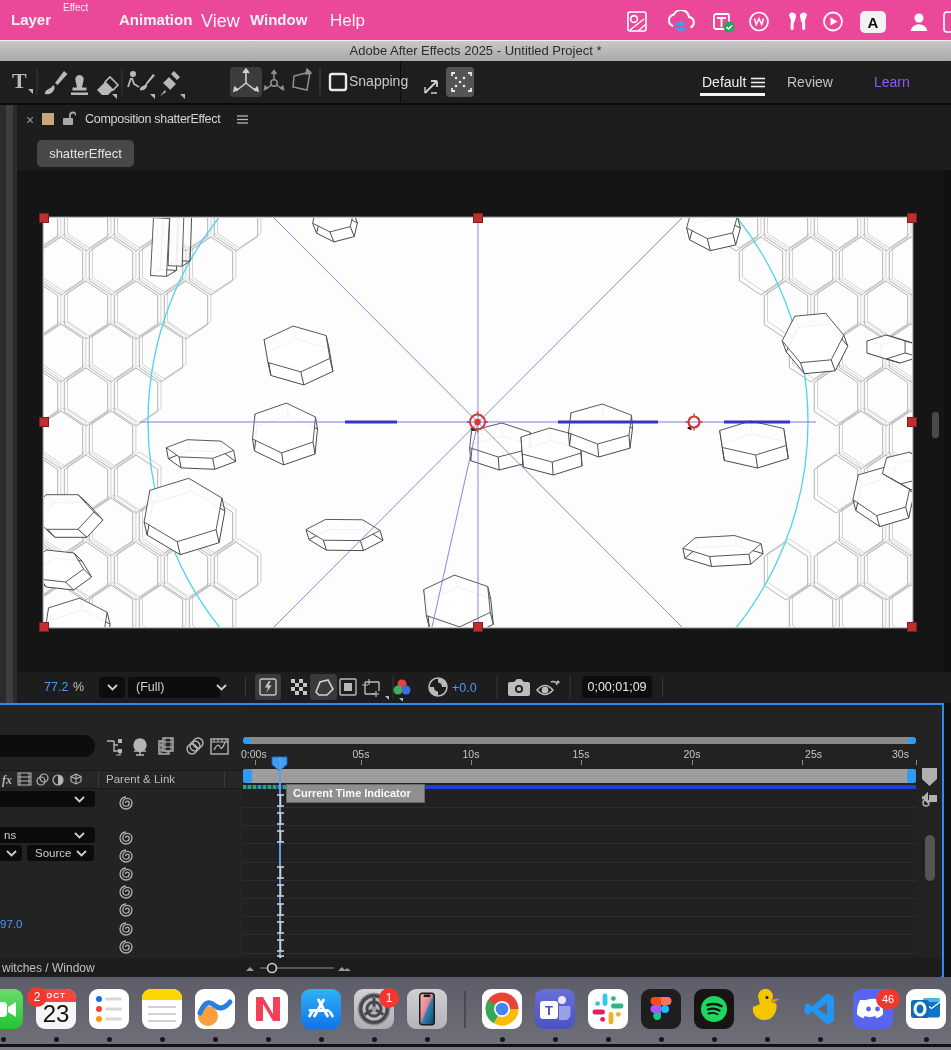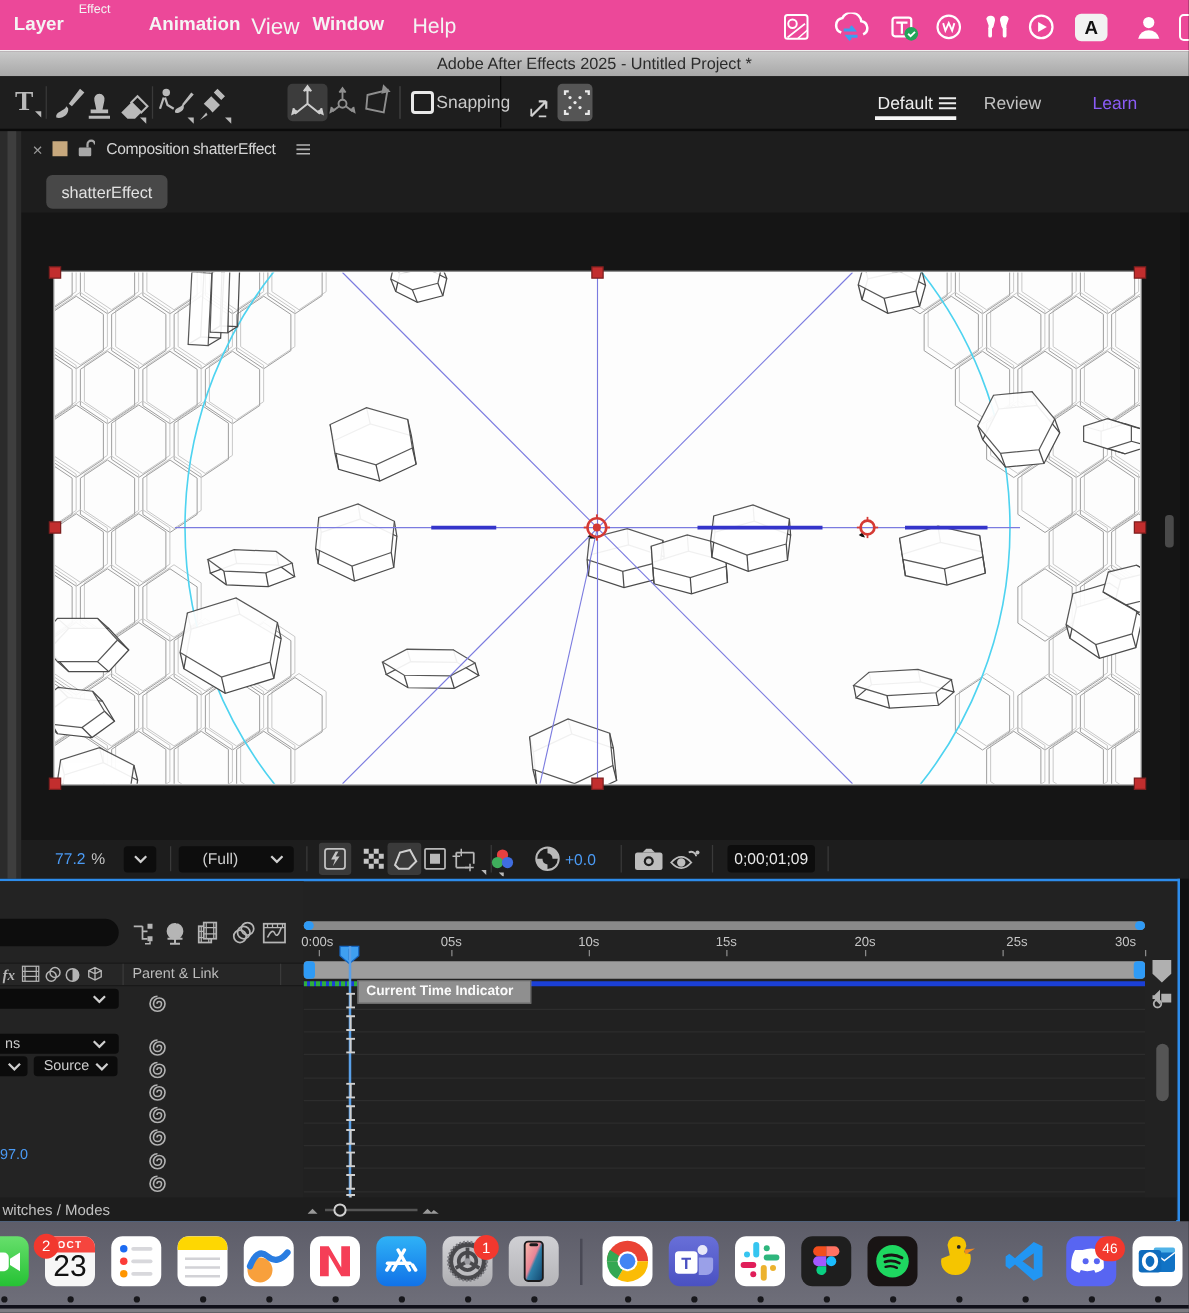--- a/index.html
+++ b/index.html
@@ -497,21 +497,21 @@
 <rect x="932" y="412" width="7" height="26" rx="3" fill="#4a4a4a"></rect>
 </svg>
 <div class="abs" style="left:0;top:672px;width:951px;height:31px;background:#1d1d1d">
     <span class="abs" style="left:44px;top:8px;color:#4b9bf5;font-size:12.5px">77.2</span>
     <span class="abs" style="left:73px;top:8px;color:#c4c4c4;font-size:12.5px">%</span>
     <div class="abs" style="left:99px;top:5px;width:26px;height:21px;background:#0d0d0d;border-radius:3px"></div>
     <svg class="abs" style="left:107.0px;top:12px" width="11" height="7" viewBox="0 0 11 7">
       <path d="M1 1 l4.5 4.5 L10 1" fill="none" stroke="#cfcfcf" stroke-width="1.8"></path>
     </svg>
     <div class="abs" style="left:136px;top:5px;width:1px;height:20px;background:#3a3a3a"></div>
-    <div class="abs" style="left:143px;top:5px;width:92px;height:21px;background:#0d0d0d;border-radius:3px;color:#cfcfcf;font-size:12.5px;line-height:21px;padding-left:19px">(Full)</div>
+    <div class="abs" style="left:128px;top:5px;width:92px;height:21px;background:#0d0d0d;border-radius:3px;color:#cfcfcf;font-size:12.5px;line-height:21px;padding-left:8px">(Full)</div>
     <svg class="abs" style="left:216px;top:12px" width="11" height="7" viewBox="0 0 11 7">
       <path d="M1 1 l4.5 4.5 L10 1" fill="none" stroke="#cfcfcf" stroke-width="1.8"></path>
     </svg>
     <div class="abs" style="left:245px;top:5px;width:1px;height:20px;background:#3a3a3a"></div>
     <svg class="abs" style="left:255px;top:2px" width="420" height="27" viewBox="0 0 420 27">
 <rect x="0" y="0" width="26" height="26" rx="3" fill="#3a3a3a"></rect>
 <g stroke="#c4c4c4" fill="none" stroke-width="1.4">
 <rect x="5" y="5" width="16" height="16" rx="2"></rect>
         <path d="M13 7 l-4 7 h3.5 l-2 6 l6-8.5 h-3.5 l2.5-4.5" fill="#c4c4c4" stroke="none" transform="scale(.9) translate(2,1)"></path>
 <g stroke="none" fill="#c4c4c4" transform="translate(31,0)">
@@ -768,21 +768,21 @@
     </svg>
     <svg class="abs" style="left:919px;top:86px" width="20" height="16" viewBox="0 0 20 16">
       <g fill="#b0b0b0">
         <path d="M9 1 l-6 6 h-2 v4 h2 l6 6 z" transform="scale(.75) translate(3,0)"></path>
         <rect x="10" y="4" width="8" height="7"></rect>
         <circle cx="7" cy="12" r="3" fill="none" stroke="#b0b0b0" stroke-width="1.5"></circle>
       </g>
     </svg>
     <div class="abs" style="left:925px;top:130px;width:10px;height:46px;background:#555;border-radius:5px"></div>
     <div class="abs" style="left:0;top:253px;width:941px;height:19px;background:#1d1d1d"></div>
-    <span class="abs" style="left:2px;top:256px;font-size:12px;color:#c0c0c0">witches / Modes</span>
+    <span class="abs" style="left:2px;top:256px;font-size:12px;color:#c0c0c0">witches / Window</span>
     <svg class="abs" style="left:246px;top:257px" width="110" height="12" viewBox="0 0 110 12">
       <path d="M0 9 l4-4 4 4 z" fill="#999"></path>
       <line x1="14" y1="6" x2="88" y2="6" stroke="#555" stroke-width="2"></line>
       <circle cx="26" cy="6" r="4.5" fill="#1d1d1d" stroke="#cfcfcf" stroke-width="1.6"></circle>
       <path d="M92 9 l4-4 3 3 2-2 4 3 z" fill="#999"></path>
     </svg>
   </div>
 <div class="abs" style="left:944px;top:703px;width:7px;height:275px;background:#101010"></div>
 <div class="abs" style="left:0;top:977px;width:951px;height:73px;background:linear-gradient(#5d5d69,#70707b)"></div>
 <div class="abs" style="left:0;top:1044px;width:951px;height:2.5px;background:#10101a"></div>

